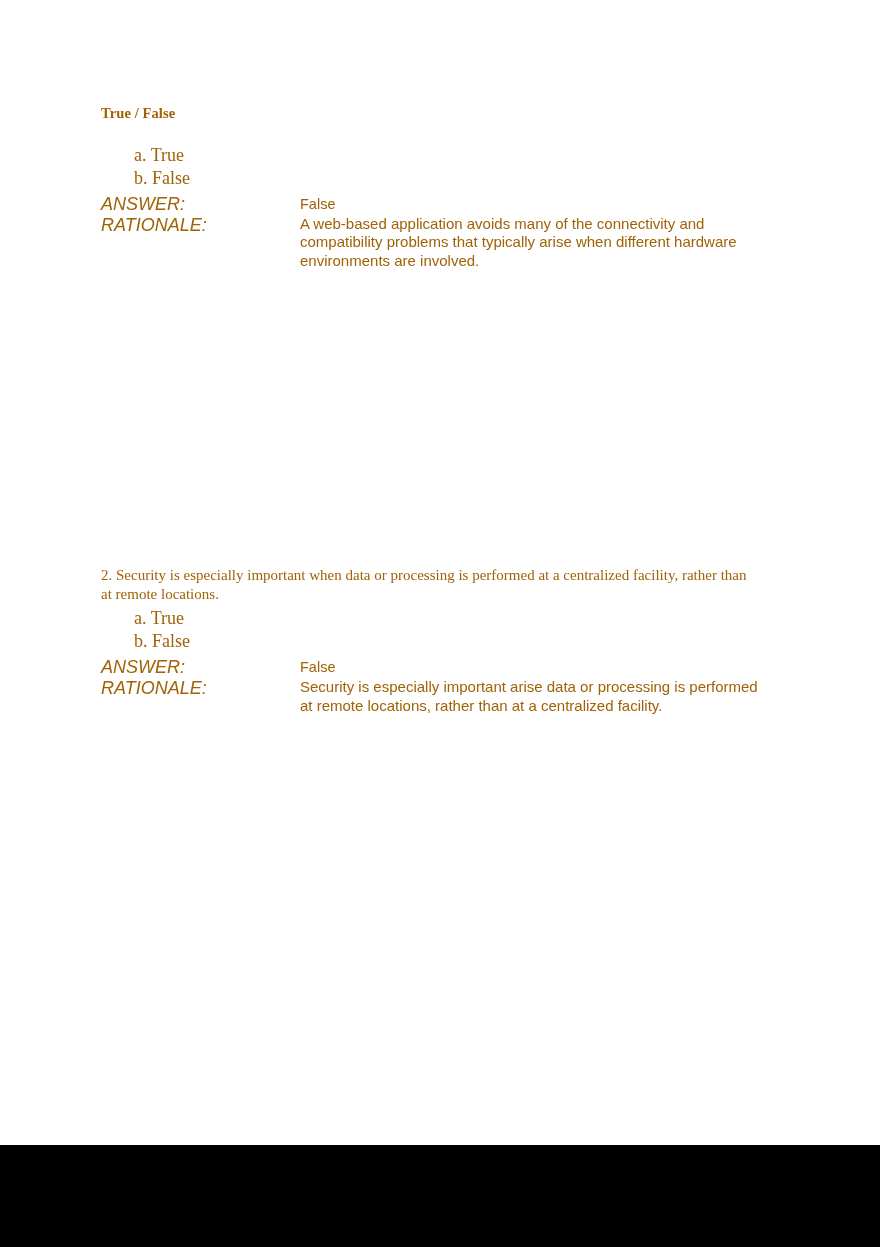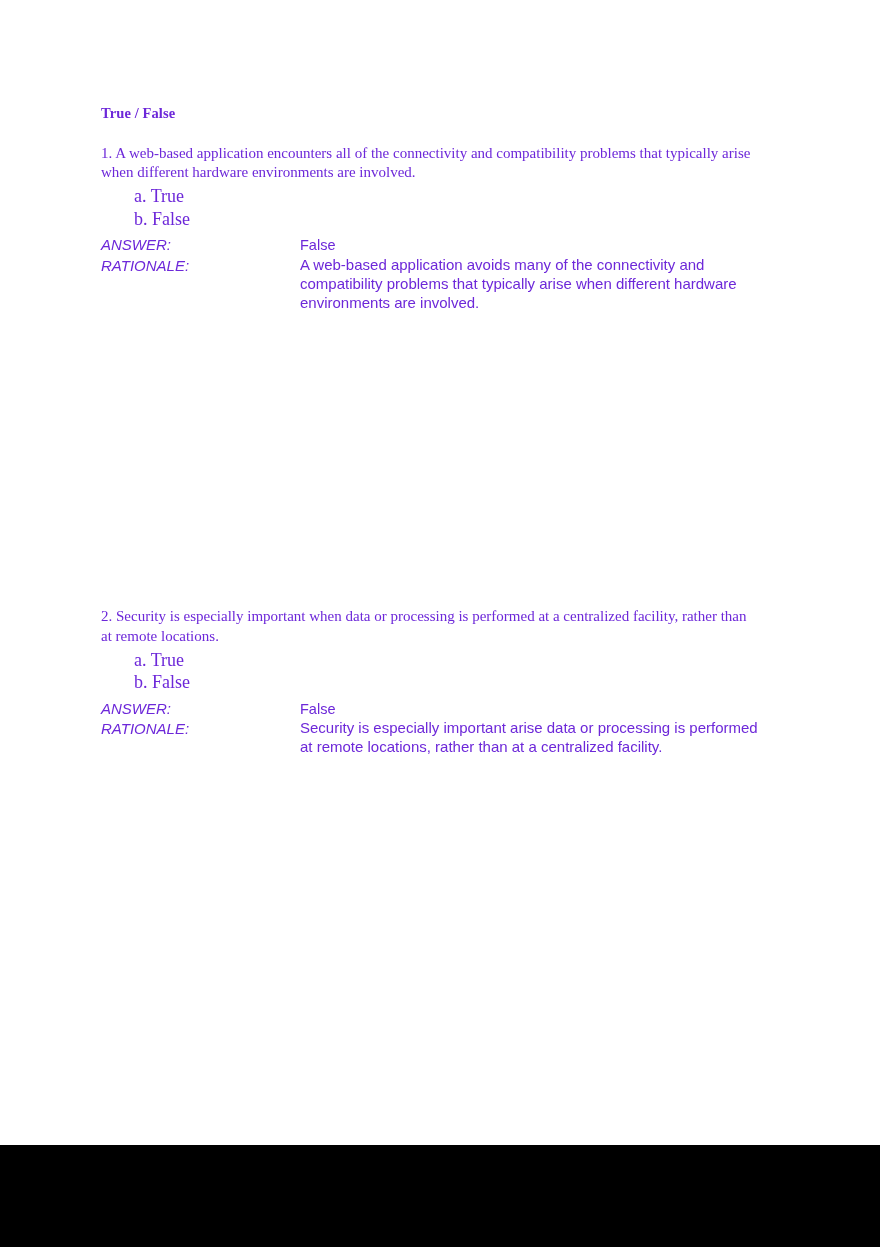--- a/index.html
+++ b/index.html
@@ -8,21 +8,21 @@
     padding: 0;
     background: #ffffff;
   }
   .page {
     position: relative;
     width: 880px;
     height: 1247px;
     background: #ffffff;
     overflow: hidden;
     font-family: "Liberation Serif", "DejaVu Serif", serif;
-    color: #6d28d9;
+    color: #a16207;
   }
   .content {
     position: absolute;
     left: 101px;
     top: 104px;
     width: 660px;
   }
   .section-heading {
     font-family: "Liberation Serif", "DejaVu Serif", serif;
     font-weight: bold;
@@ -59,21 +59,21 @@
     width: 660px;
   }
   .meta-table td {
     vertical-align: top;
     padding: 0;
   }
   .meta-label {
     width: 199px;
     font-family: "Liberation Sans", "DejaVu Sans", sans-serif;
     font-style: italic;
-    font-size: 15px;
+    font-size: 18px;
     line-height: 20.5px;
     white-space: nowrap;
     padding-right: 10px;
   }
   .meta-value-answer {
     font-family: "Liberation Sans", "DejaVu Sans", sans-serif;
     font-style: normal;
     font-size: 14.5px;
     line-height: 20.5px;
     margin-top: 33px;
@@ -99,21 +99,20 @@
 </head>
 <body>
 
 <div class="page">
 
   <div class="content">
 
     <div class="section-heading">True / False</div>
 
     <div class="question-block">
-      <p class="question-stem">1. A web-based application encounters all of the connectivity and compatibility problems that typically arise when different hardware environments are involved.</p>
 
       <ul class="options">
         <li>a. True</li>
         <li>b. False</li>
       </ul>
 
       <table class="meta-table">
         <tbody>
           <tr>
             <td class="meta-label">ANSWER:</td>

